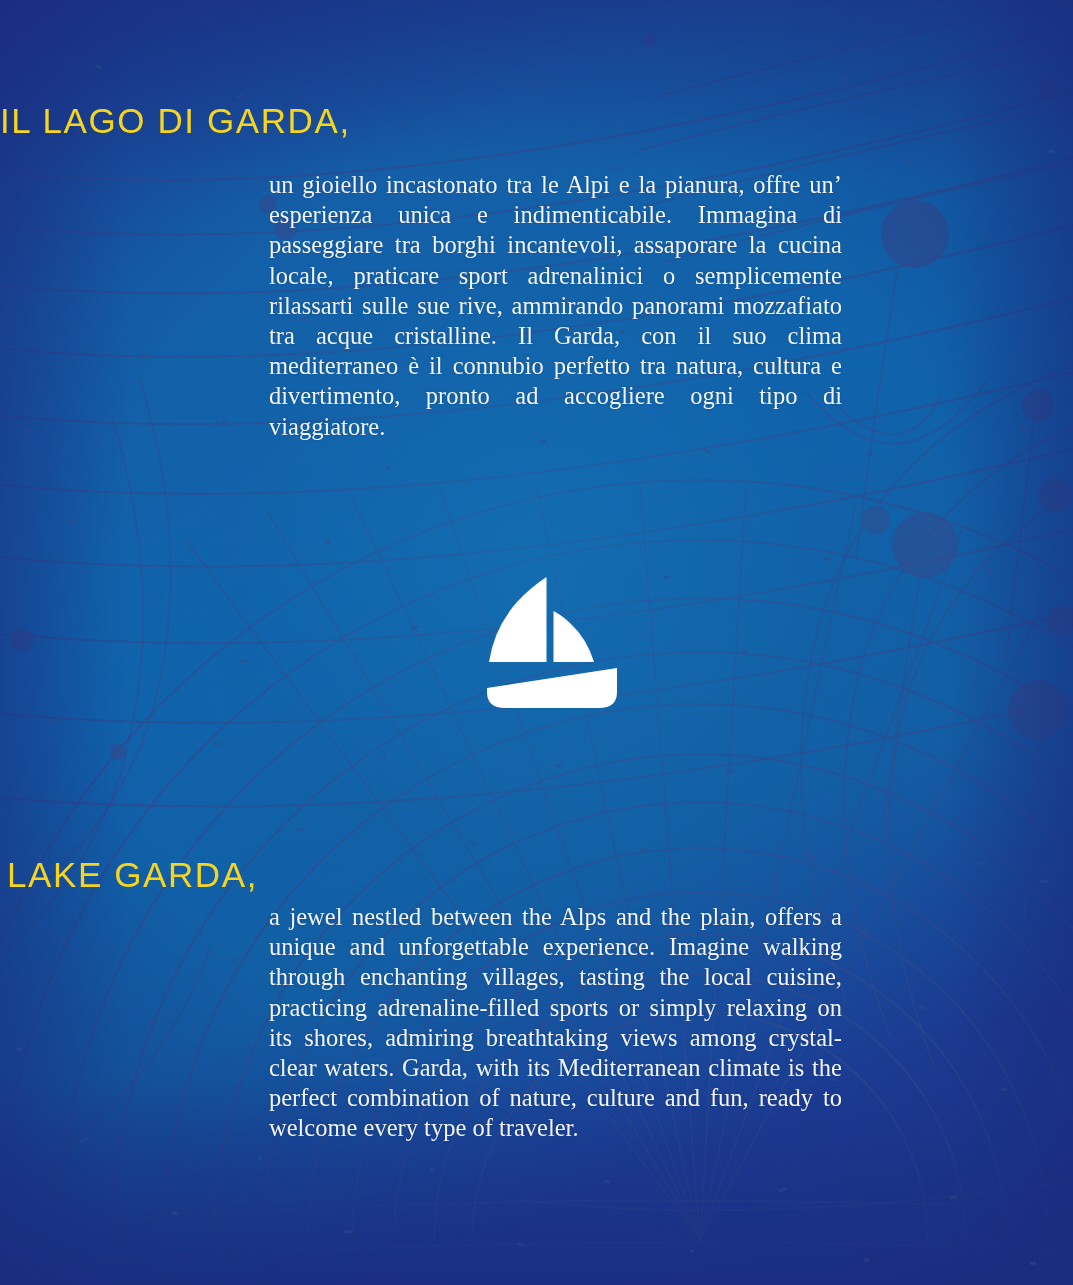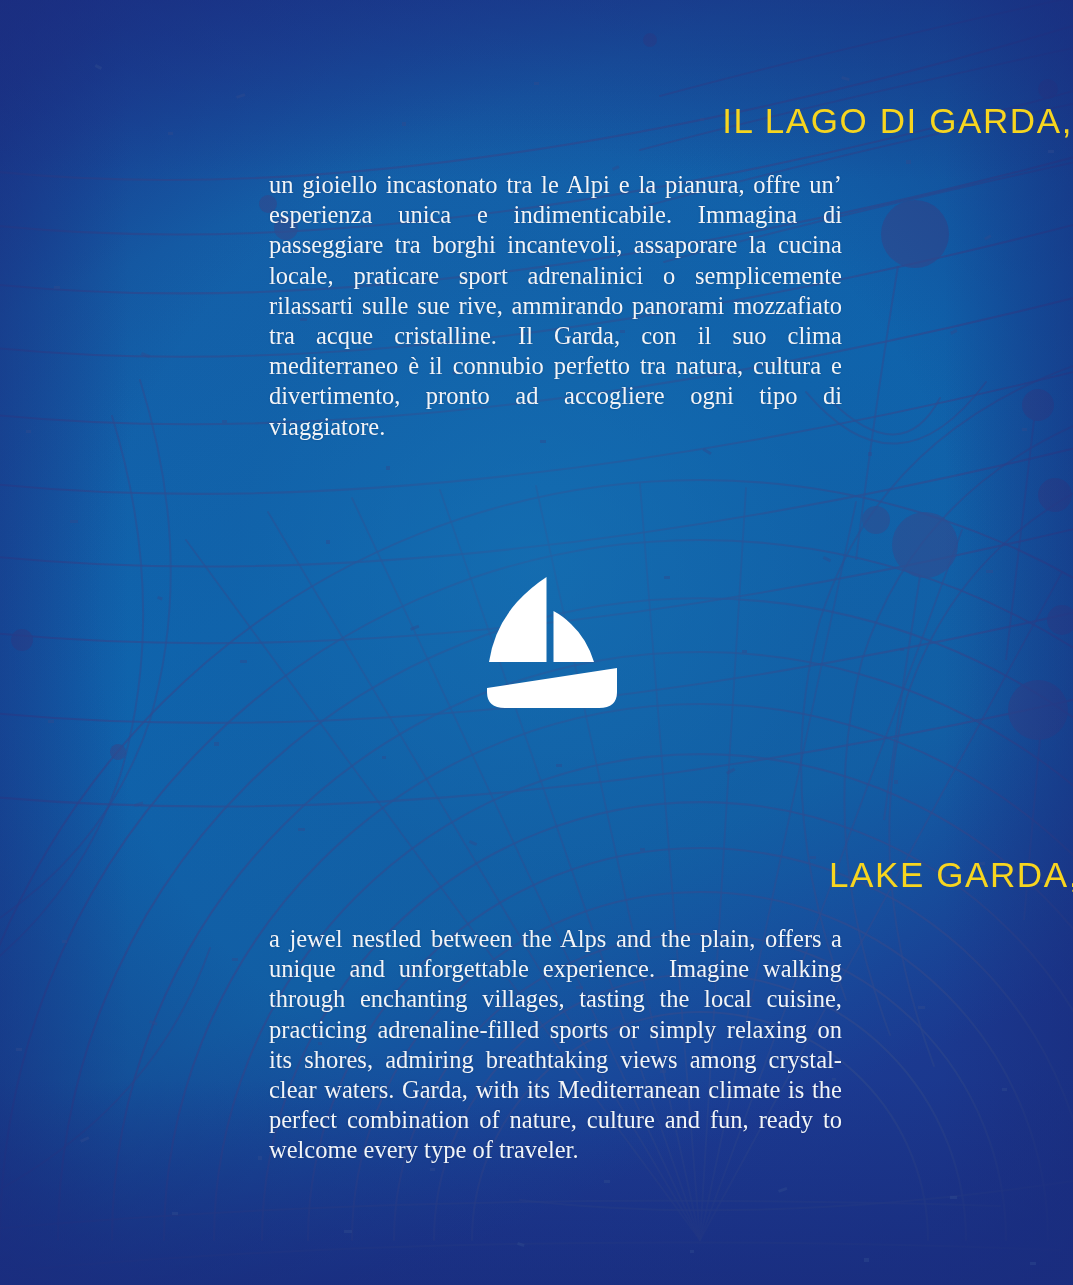--- a/index.html
+++ b/index.html
@@ -71,21 +71,21 @@
   #content {
     position:relative;
     z-index:10;
     width:100%;
     height:100%;
   }
 
   .block { position:absolute; left:0; width:100%; }
 
   .title {
-    text-align:right;
+    text-align:left;
     color:#F7D51F;
     font-family:"Liberation Sans", sans-serif;
     font-size:35px;
     font-weight:400;
     letter-spacing:1.6px;
     line-height:1;
     white-space:nowrap;
   }
 
   .paragraph {
@@ -100,21 +100,21 @@
     text-justify:inter-word;
     hyphens:manual;
     text-shadow:0 0 2px rgba(10,40,90,0.35);
     margin-left:13px;
   }
 
   
   #title-it   { top:103px; }
   #para-it    { top:170px; }
   #title-en   { top:857px;margin-left:7px; }
-  #para-en    { top:924px; }
+  #para-en    { top:902px; }
 
   #boat-icon {
     position:absolute;
     left:483px;
     top:572px;
     width:136px;
     height:142px;
   }
 </style>
 </head>

